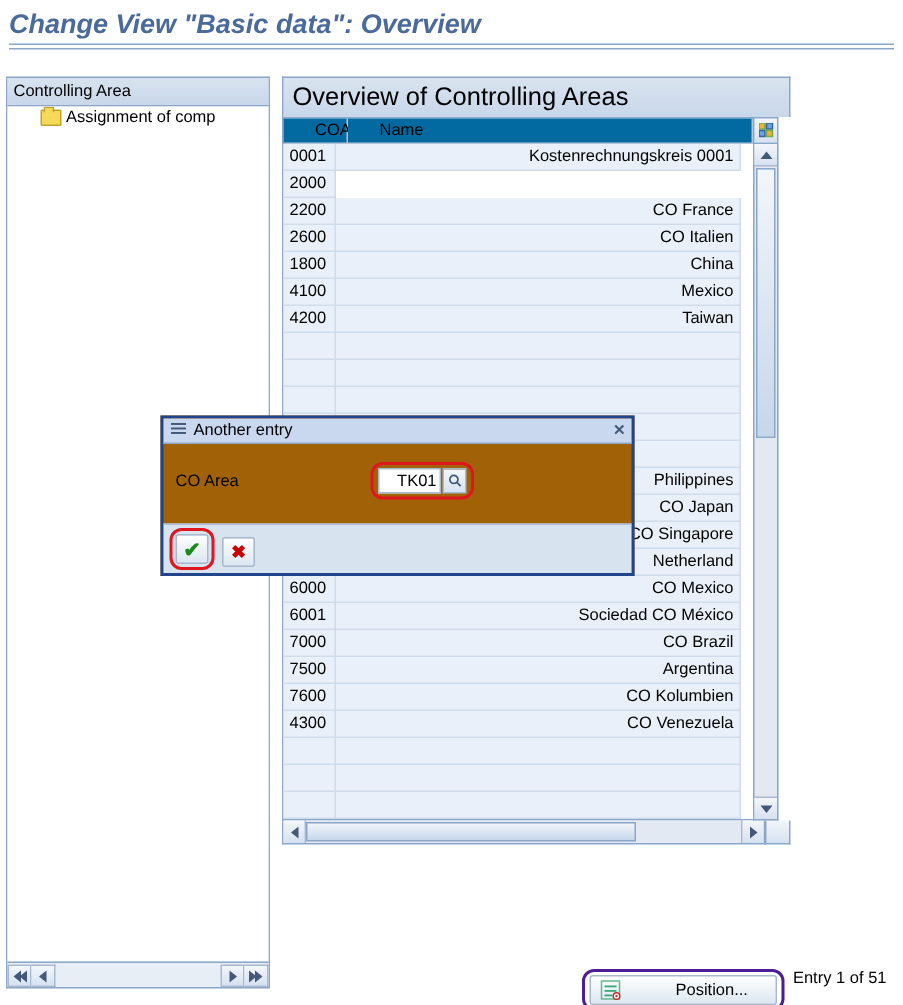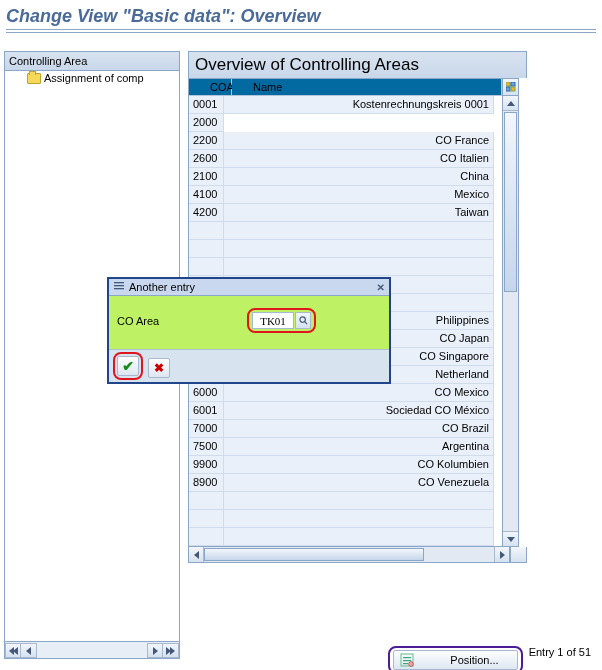--- a/index.html
+++ b/index.html
@@ -195,47 +195,47 @@
   }
   .hsb-btn.last { border-right: none; border-left: 1px solid #a7b8cf; }
   .hsb-track { flex: 1; background: #e2e9f2; position: relative; }
   .hsb-thumb { position: absolute; top: 1px; bottom: 1px; left: 0; width: 220px; background: linear-gradient(#f3f6fb,#c6d6ea); border: 1px solid #8aa6c8; }
 
   
   .popup {
     position: absolute;
     left: 107px;
     top: 277px;
-    width: 284px;
+    width: 316px;
     border: 2px solid #20458a;
-    background: #bef264;
+    background: #a16207;
     z-index: 10;
   }
   .popup-titlebar {
     background: #c9d8ee;
     display: flex;
     align-items: center;
     justify-content: space-between;
     padding: 1px 4px;
     border-bottom: 1px solid #8aa6c8;
     height: 17px;
   }
   .popup-titlebar-left { display: flex; align-items: center; gap: 4px; }
   .popup-body { padding: 12px 8px 16px 8px; }
   .form-row { display: flex; align-items: center; gap: 10px; }
   .field-label { width: 120px; }
   .field-group { display: inline-flex; align-items: center; border: 2px solid #e0161f; border-radius: 8px; padding: 2px 3px; }
   .field-input {
     width: 42px; height: 17px;
     border: 1px solid #a7b8cf;
     background: #fff;
-    text-align: center;
+    text-align: right;
     padding-right: 2px;
     font-size: 11px;
-    font-family: Liberation Serif, serif;
+    font-family: Liberation Sans, sans-serif;
   }
   .f4-btn {
     width: 16px; height: 17px;
     border: 1px solid #a7b8cf;
     background: linear-gradient(#f3f6fb,#d6e2f0);
     display: flex; align-items: center; justify-content: center;
     margin-left: 1px;
   }
   .popup-footer { border-top: 1px solid #b0bfd5; background: #d8e3f0; padding: 2px 4px; }
   .ok-circle { display: inline-flex; border: 2px solid #e0161f; border-radius: 8px; padding: 2px; }
@@ -347,21 +347,21 @@
             </div>
             <div class="data-row">
               <div class="data-cell col-code">2200</div>
               <div class="data-cell col-name">CO France</div>
             </div>
             <div class="data-row">
               <div class="data-cell col-code">2600</div>
               <div class="data-cell col-name">CO Italien</div>
             </div>
             <div class="data-row">
-              <div class="data-cell col-code">2100</div>
+              <div class="data-cell col-code">1800</div>
               <div class="data-cell col-name">China</div>
             </div>
             <div class="data-row">
               <div class="data-cell col-code">4100</div>
               <div class="data-cell col-name">Mexico</div>
             </div>
             <div class="data-row">
               <div class="data-cell col-code">4200</div>
               <div class="data-cell col-name">Taiwan</div>
             </div>
@@ -411,25 +411,25 @@
             </div>
             <div class="data-row">
               <div class="data-cell col-code">7000</div>
               <div class="data-cell col-name">CO Brazil</div>
             </div>
             <div class="data-row">
               <div class="data-cell col-code">7500</div>
               <div class="data-cell col-name">Argentina</div>
             </div>
             <div class="data-row">
-              <div class="data-cell col-code">9900</div>
+              <div class="data-cell col-code">7600</div>
               <div class="data-cell col-name">CO Kolumbien</div>
             </div>
             <div class="data-row">
-              <div class="data-cell col-code">8900</div>
+              <div class="data-cell col-code">4300</div>
               <div class="data-cell col-name">CO Venezuela</div>
             </div>
             <div class="data-row">
               <div class="data-cell col-code"></div>
               <div class="data-cell col-name"></div>
             </div>
             <div class="data-row">
               <div class="data-cell col-code"></div>
               <div class="data-cell col-name"></div>
             </div>

